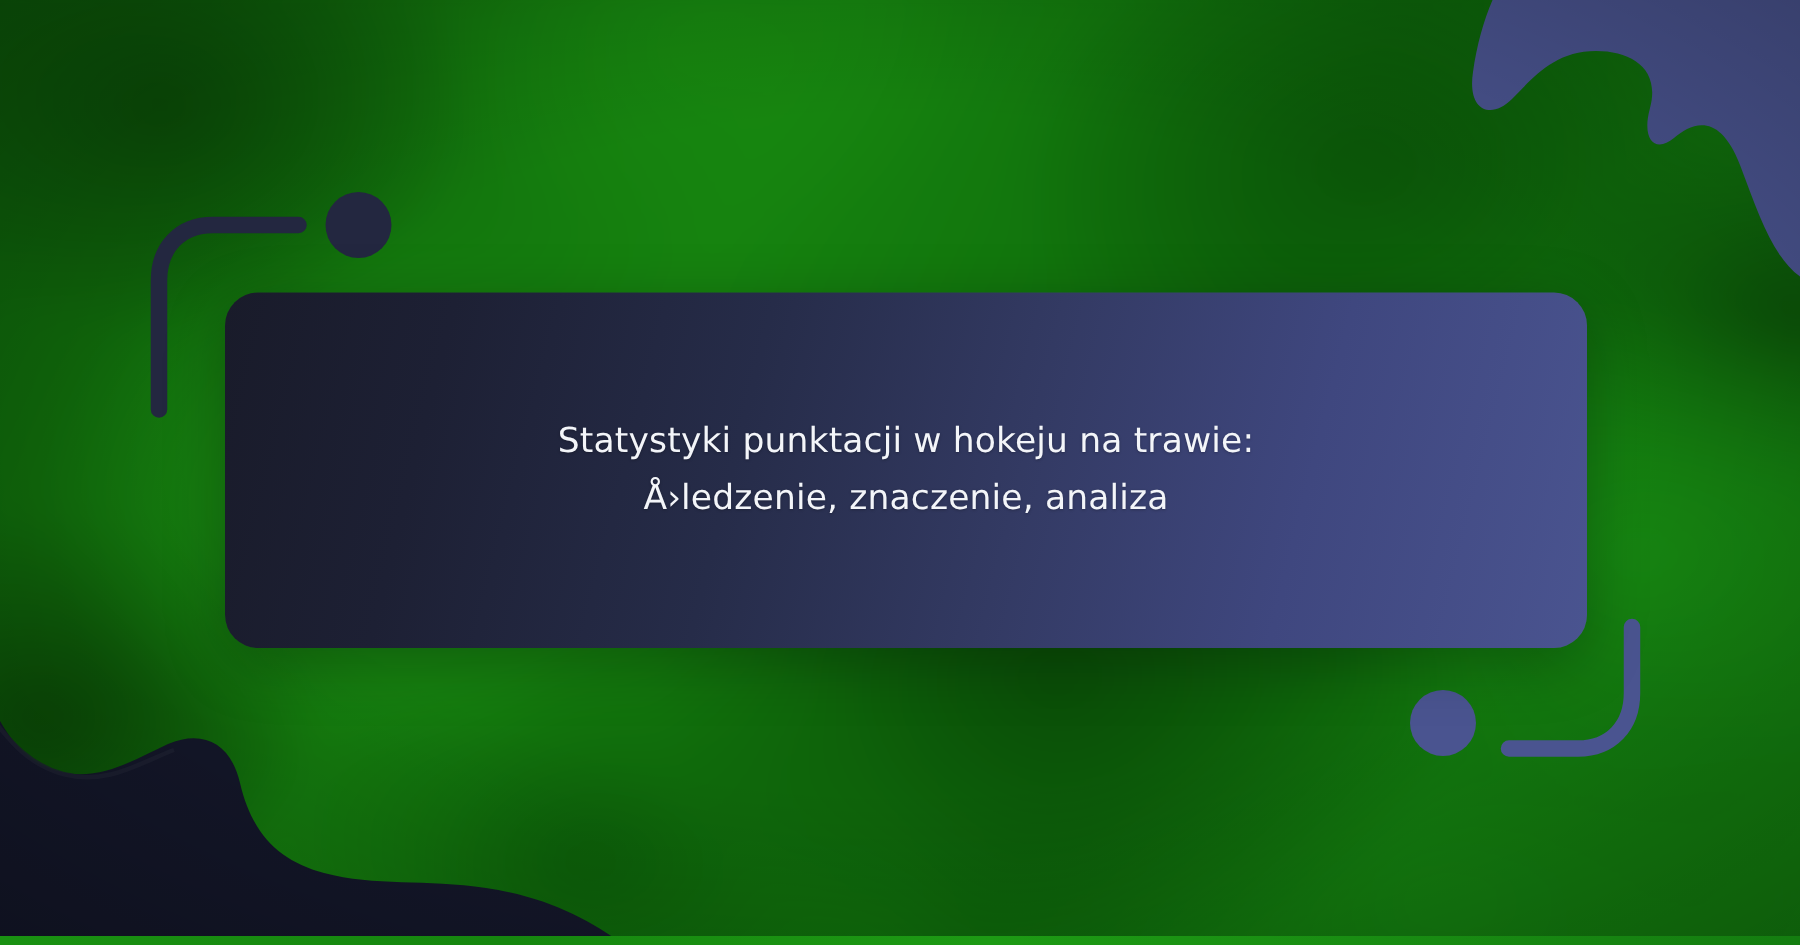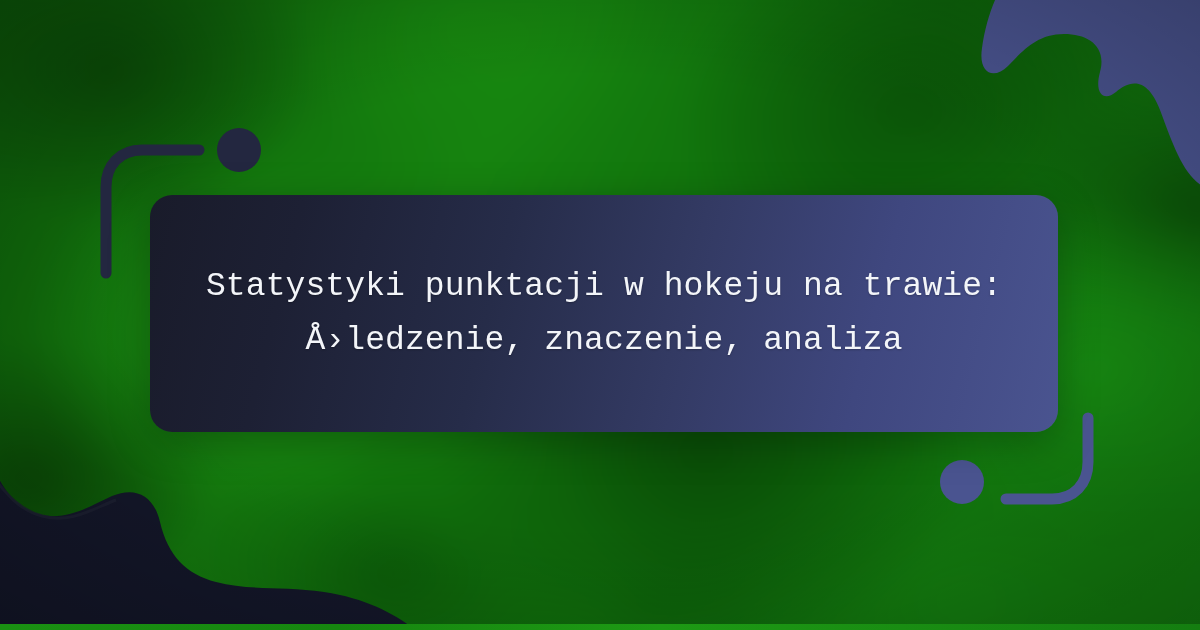--- a/index.html
+++ b/index.html
@@ -102,27 +102,26 @@
   .card-inner {
     width: 100%;
     padding: 0 54px;
     box-sizing: border-box;
     text-align: center;
   }
 
   .card-title {
     margin: 0;
     color: #f3f5f9;
-    font-size: 33px;
+    font-size: 23px;
     font-weight: 400;
     line-height: 1.62;
     letter-spacing: 0.1px;
     white-space: pre-line;
     text-shadow: 0 1px 2px rgba(0,0,0,0.25);
-    font-family: Liberation Mono, monospace;
   }
 </style>
 </head>
 <body>
 
 <div id="stage">
 
   <div class="bg-base"></div>
   <div class="bg-mottle"></div>
 

